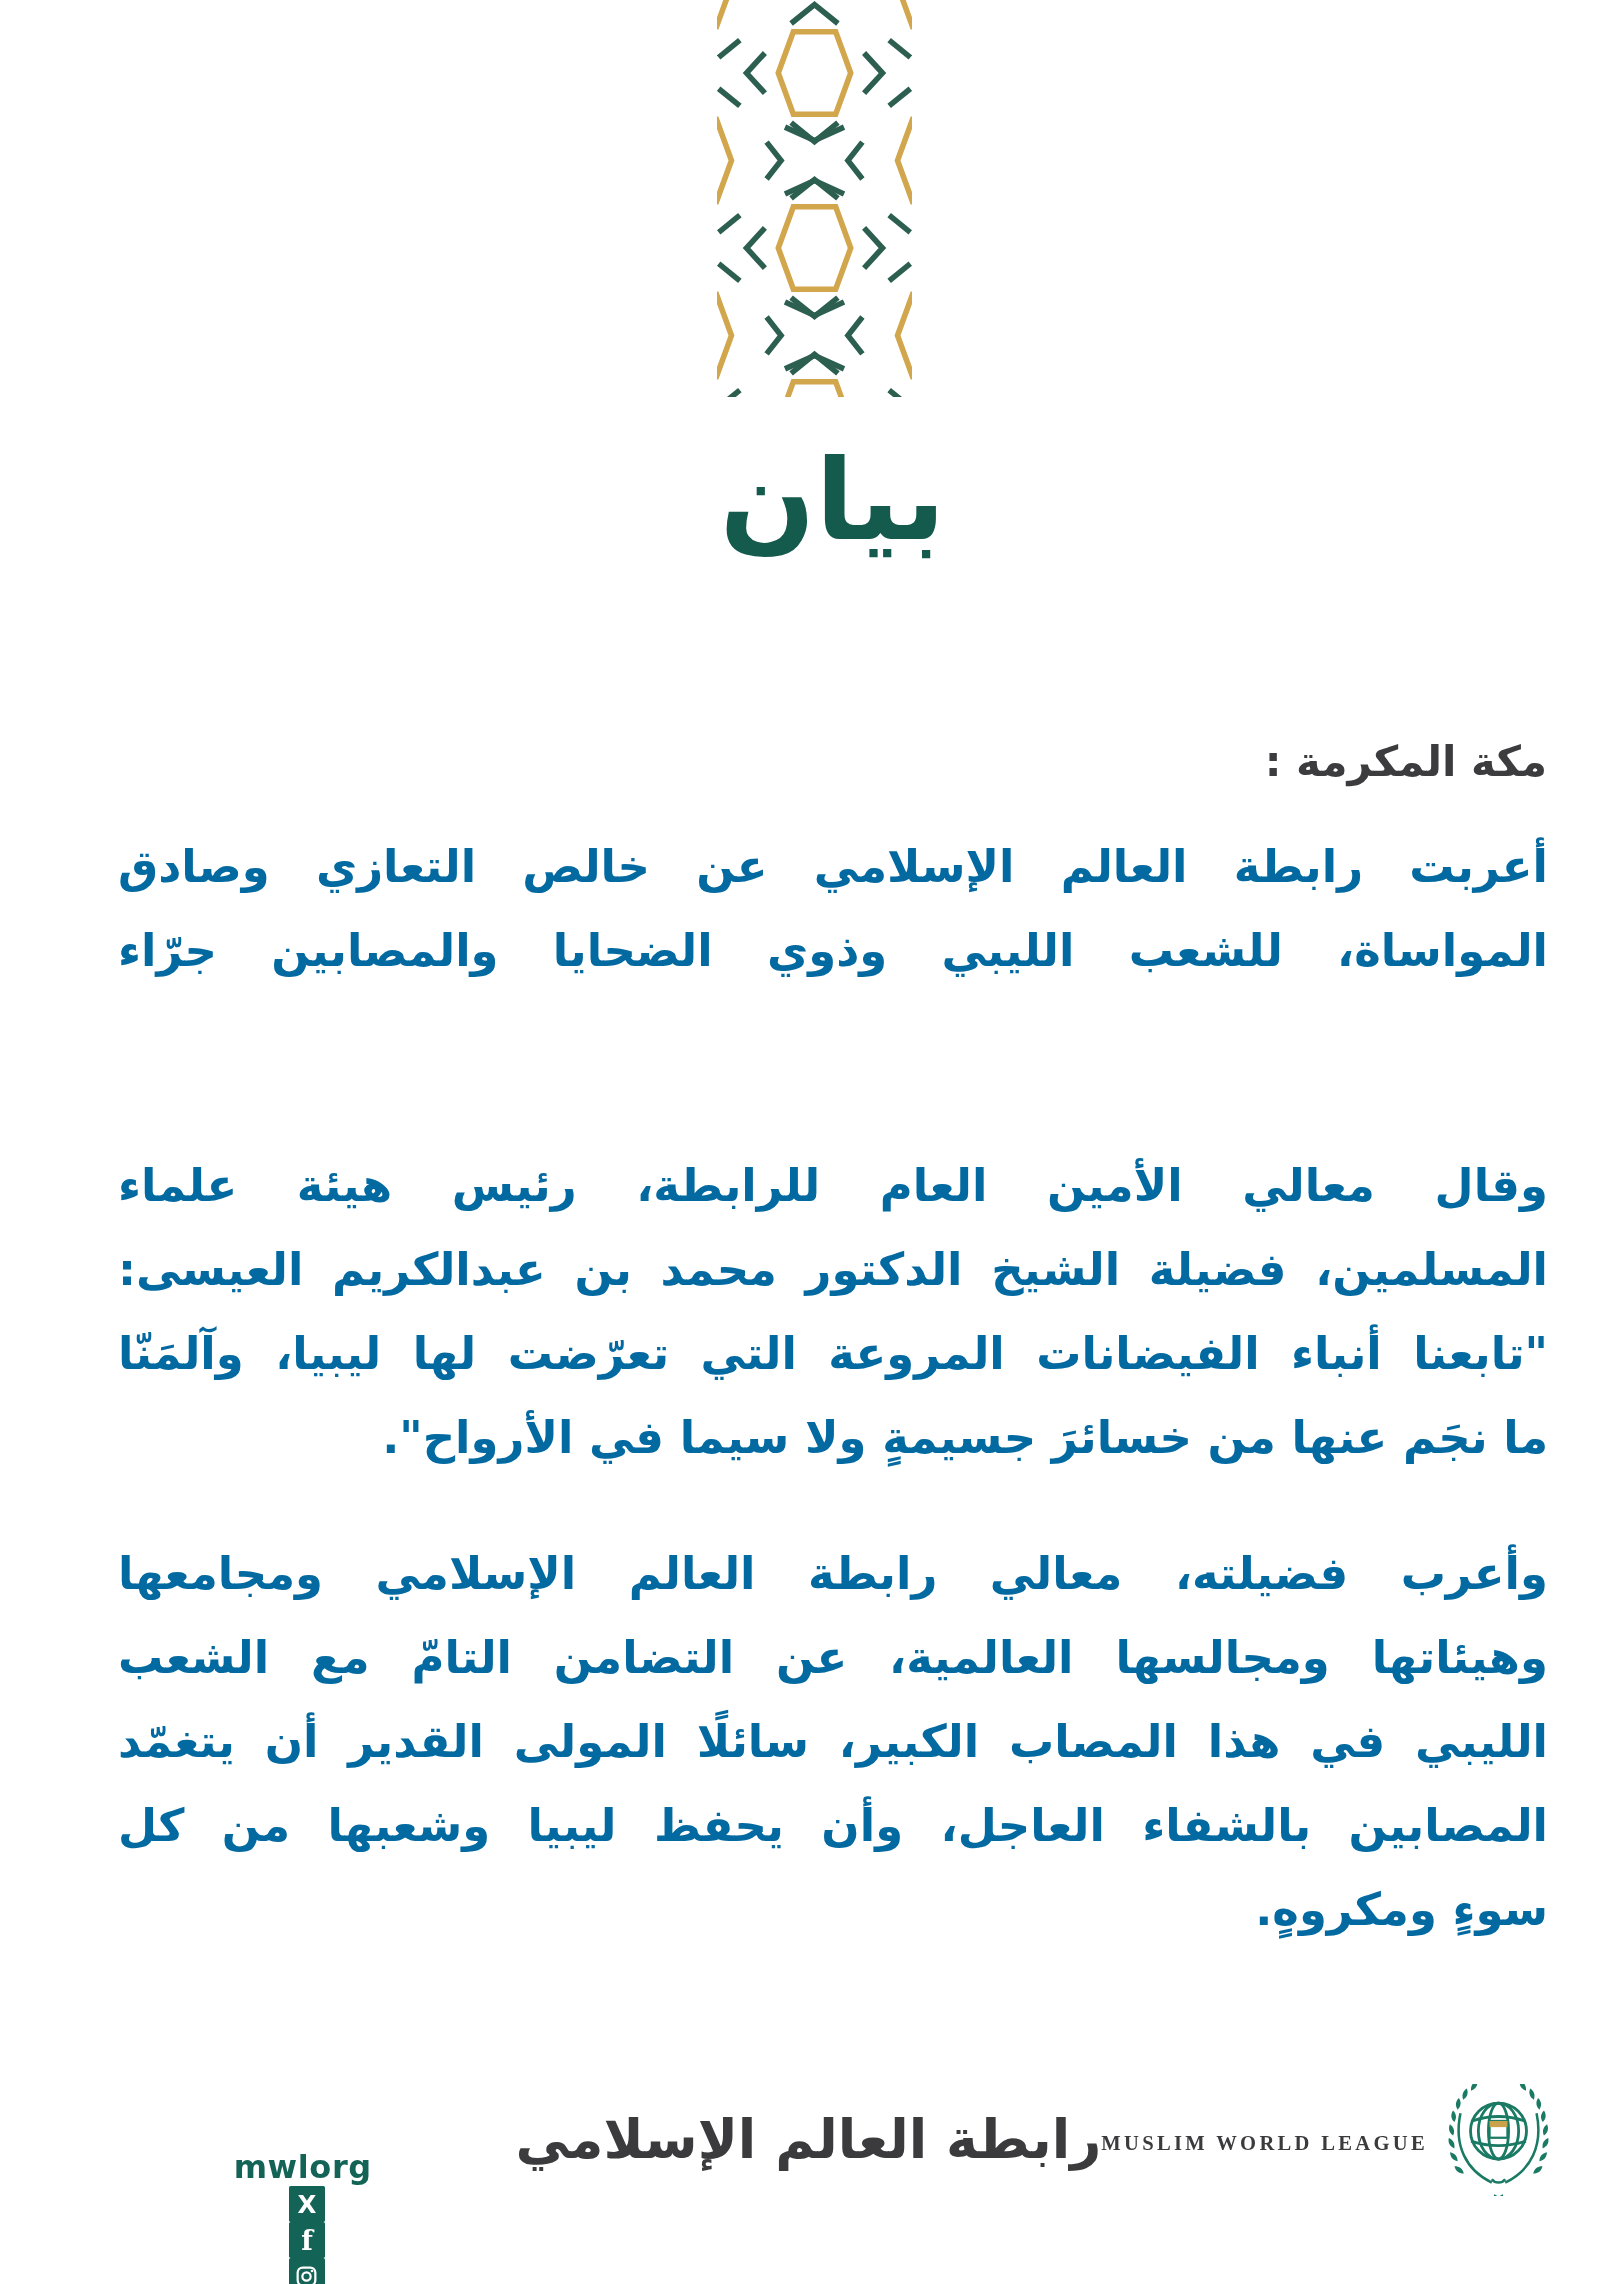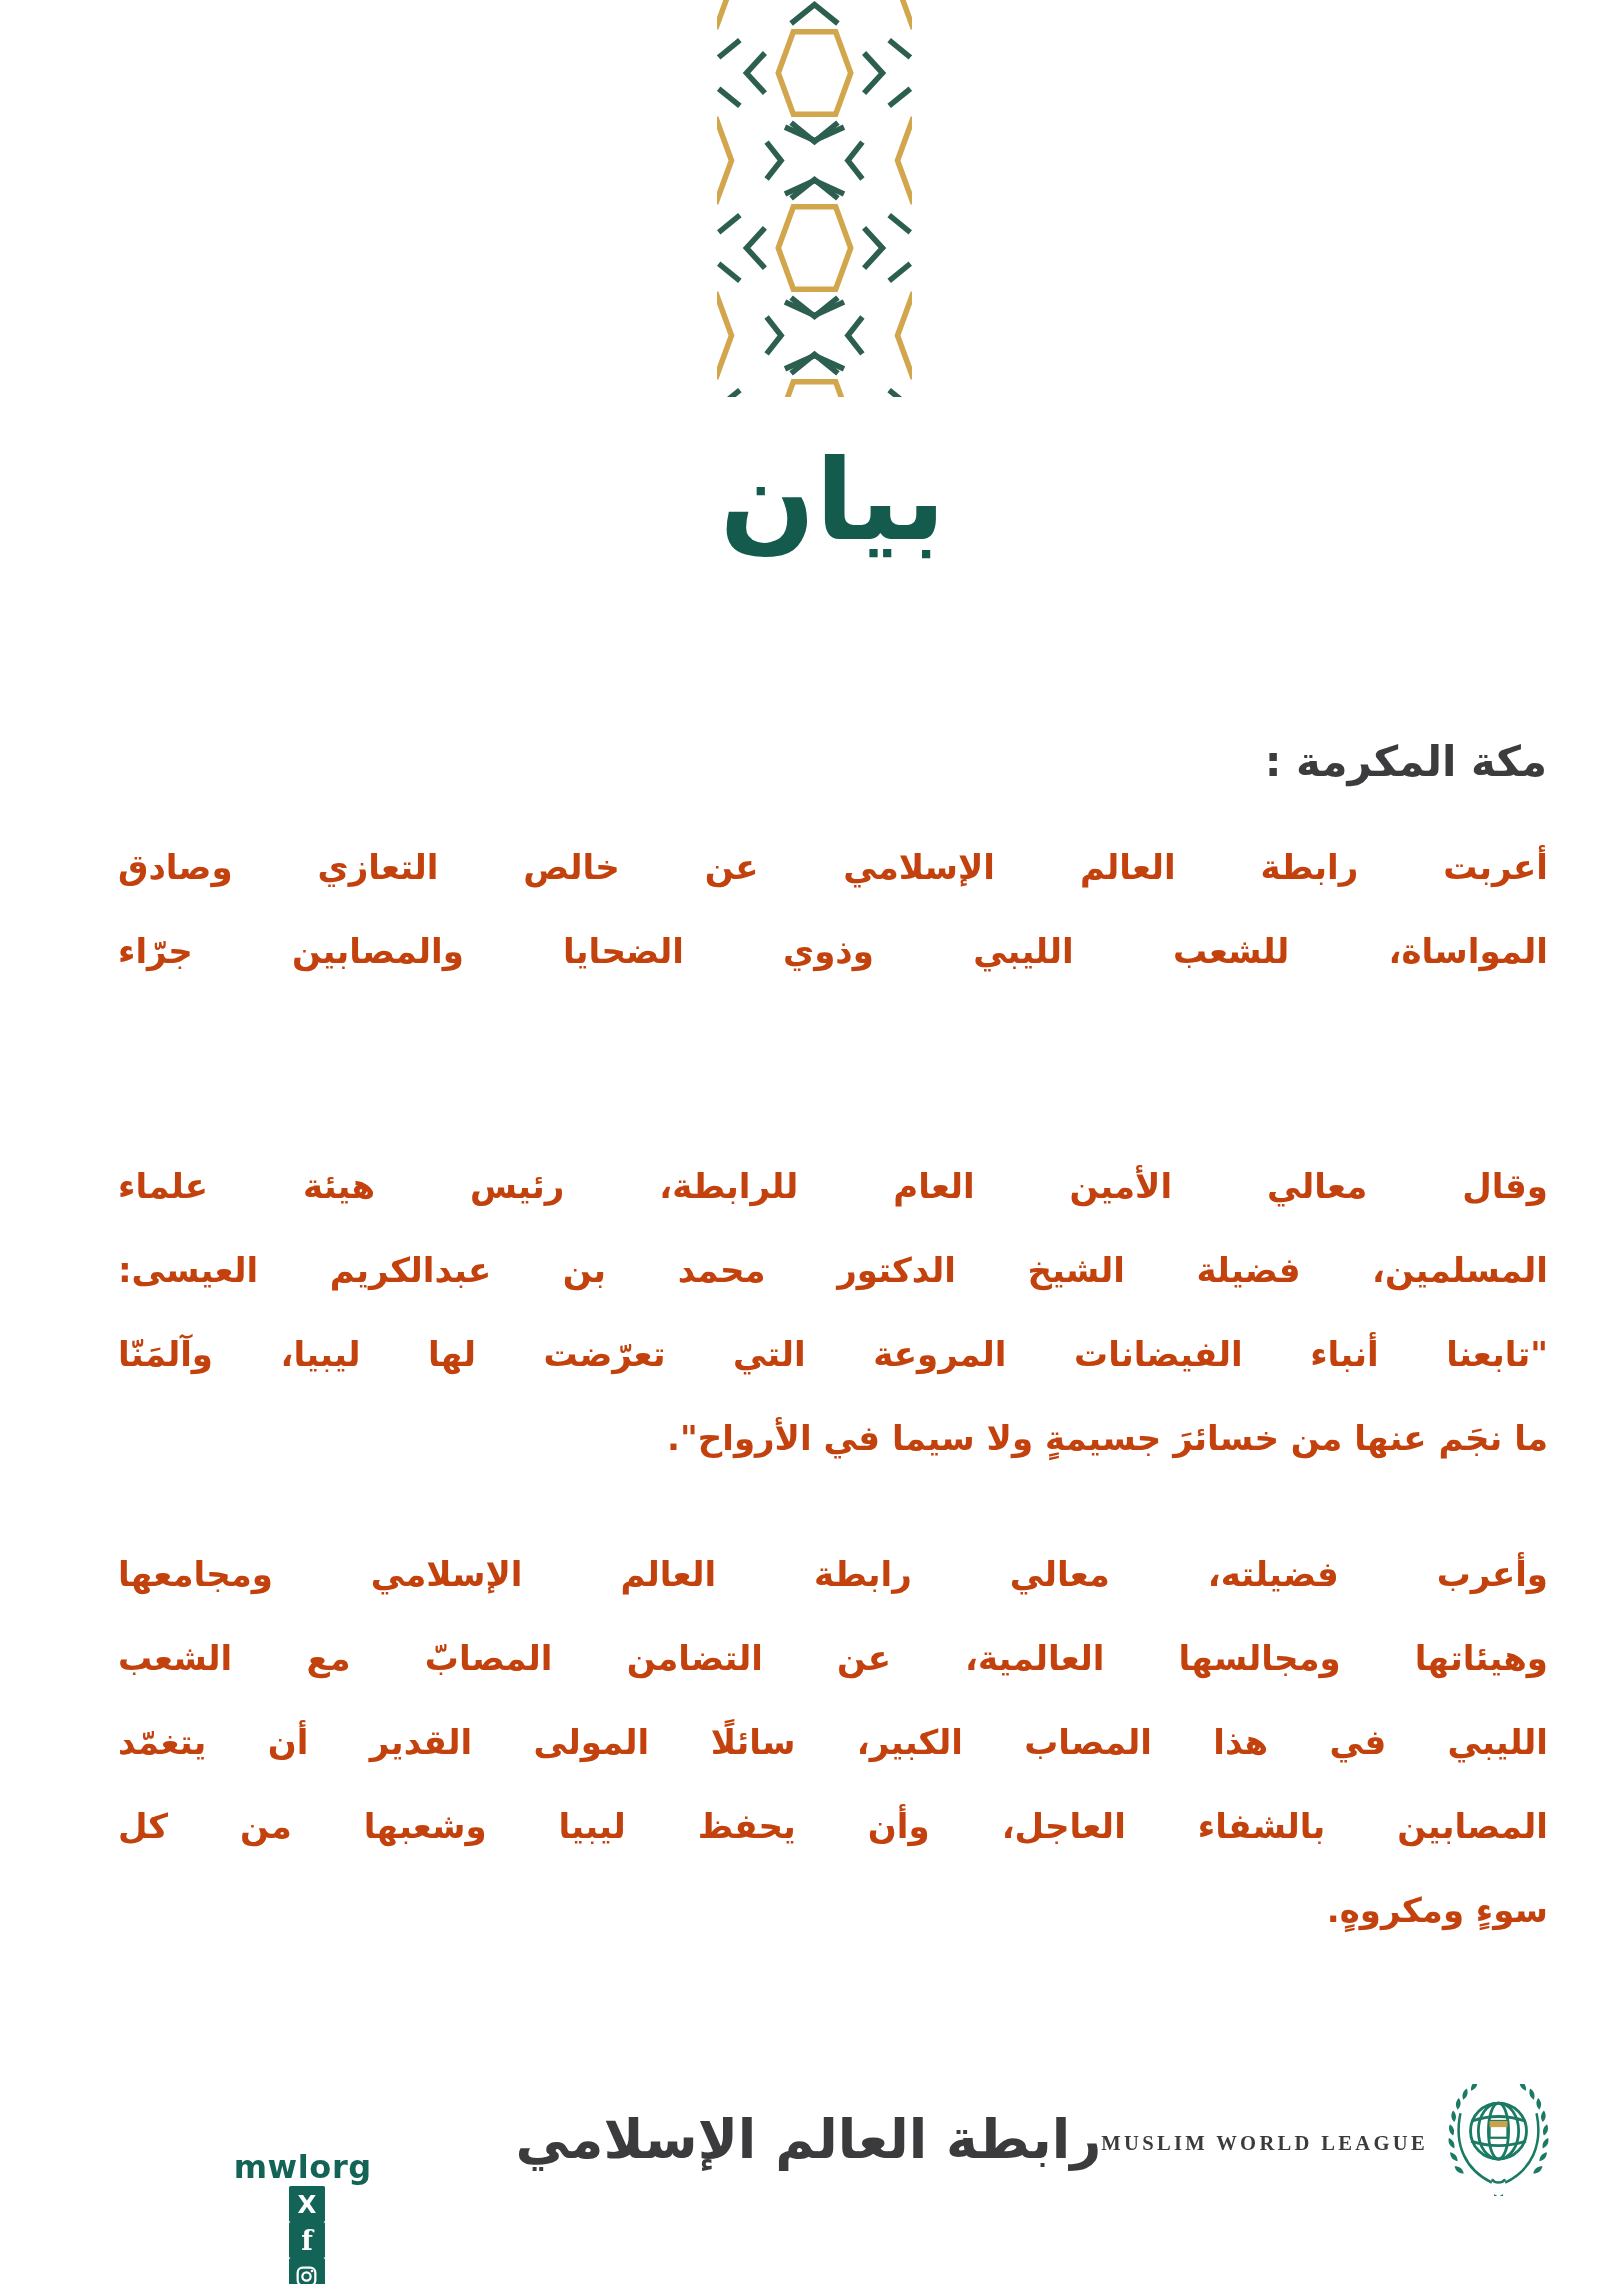--- a/index.html
+++ b/index.html
@@ -14,22 +14,22 @@
 
   
   .doc-title{position:absolute;top:439px;left:0;width:100%;text-align:center;
              color:#155B4D;font-size:112px;font-weight:bold;line-height:1.1;direction:rtl;}
 
   
   .city-heading{position:absolute;top:737px;right:118px;color:#3C3C3E;
                 font-size:42px;font-weight:bold;direction:rtl;}
 
   
-  .para{position:absolute;left:118px;right:117px;direction:rtl;color:#c2410c;
-        font-size:34px;font-weight:bold;}
+  .para{position:absolute;left:118px;right:117px;direction:rtl;color:#0369a1;
+        font-size:45px;font-weight:bold;}
   .pline{height:84px;line-height:84px;text-align:justify;text-align-last:justify;
          white-space:normal;}
   .pline.plast{text-align-last:right;}
   #para-0{top:825px;}
   #para-1{top:1144px;}
   #para-2{top:1532px;}
 
   
   #footer-left{position:absolute;left:161px;top:2148px;display:flex;align-items:center;flex-direction:column;}
   .footer-text{color:#136456;font-size:32px;font-weight:600;letter-spacing:0.6px;}
@@ -107,21 +107,21 @@
 
   <div class="para" id="para-1">
     <div class="pline">وقال معالي الأمين العام للرابطة، رئيس هيئة علماء</div>
     <div class="pline">المسلمين، فضيلة الشيخ الدكتور محمد بن عبدالكريم العيسى:</div>
     <div class="pline">"تابعنا أنباء الفيضانات المروعة التي تعرّضت لها ليبيا، وآلمَنّا</div>
     <div class="pline plast">ما نجَم عنها من خسائرَ جسيمةٍ ولا سيما في الأرواح".</div>
   </div>
 
   <div class="para" id="para-2">
     <div class="pline">وأعرب فضيلته، معالي رابطة العالم الإسلامي ومجامعها</div>
-    <div class="pline">وهيئاتها ومجالسها العالمية، عن التضامن المصابّ مع الشعب</div>
+    <div class="pline">وهيئاتها ومجالسها العالمية، عن التضامن التامّ مع الشعب</div>
     <div class="pline">الليبي في هذا المصاب الكبير، سائلًا المولى القدير أن يتغمّد</div>
     <div class="pline">المصابين بالشفاء العاجل، وأن يحفظ ليبيا وشعبها من كل</div>
     <div class="pline plast">سوءٍ ومكروهٍ.</div>
   </div>
 
   <div id="footer-left">
     <span class="footer-text">mwlorg</span>
 
     <span class="icon-square">
       <span class="glyph-x">X</span>

